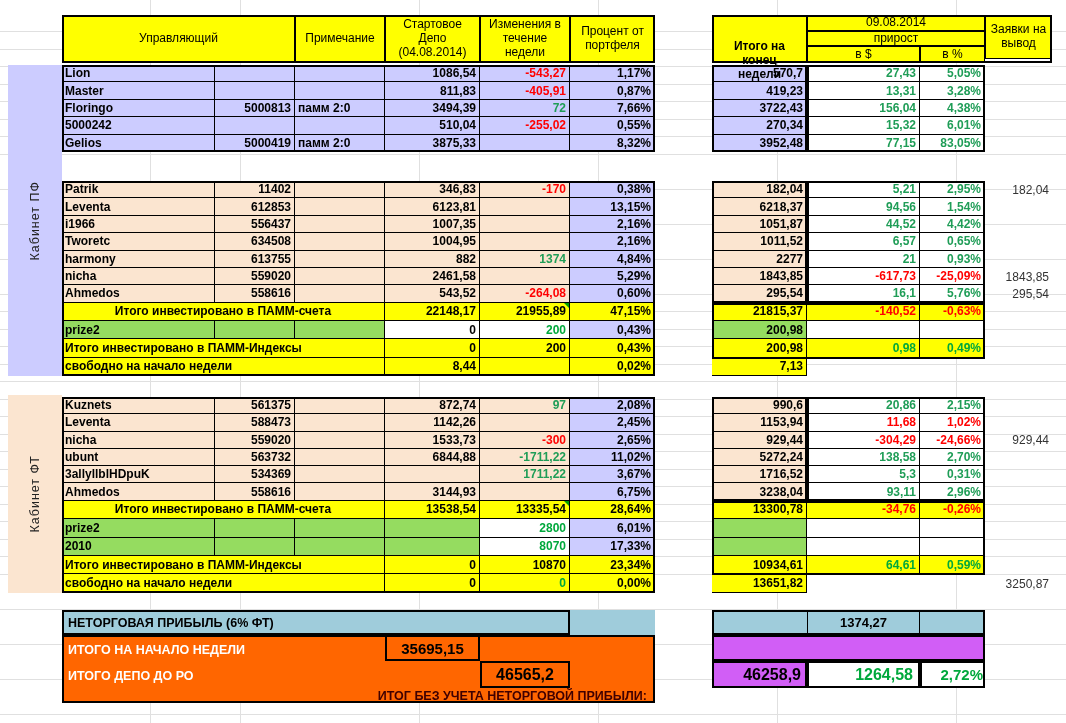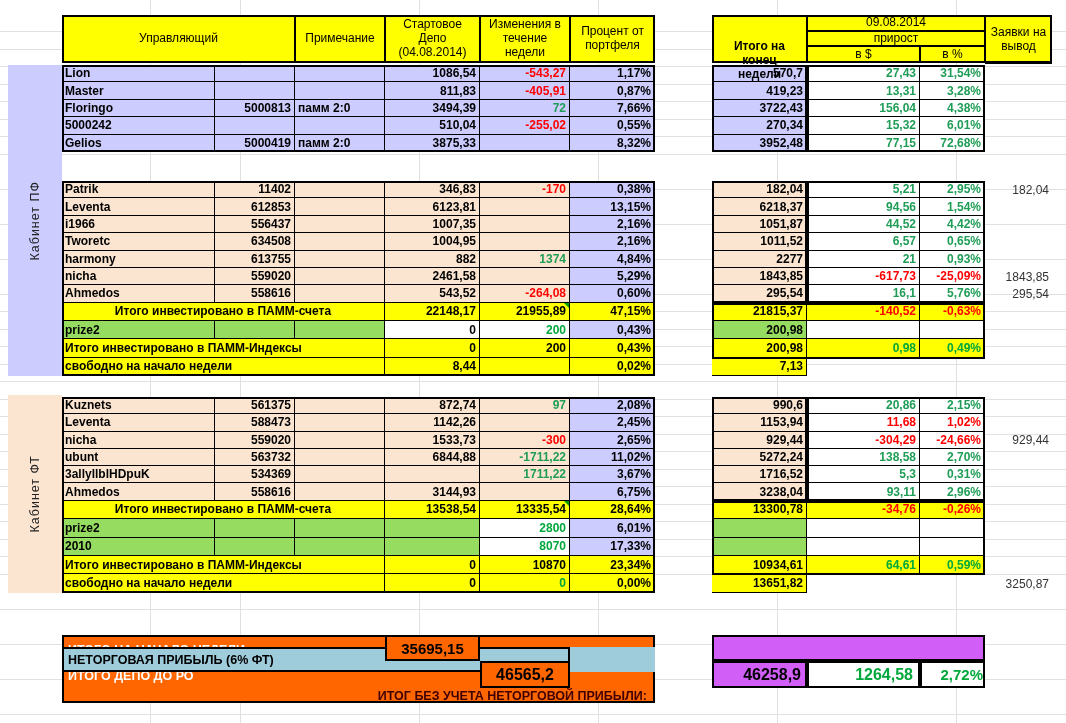--- a/index.html
+++ b/index.html
@@ -33,21 +33,21 @@
   .flag::after{content:"";position:absolute;top:0;right:0;border-left:5px solid transparent;border-top:5px solid #00a000;}
   
   .vlabel{position:absolute;left:8px;width:54px;z-index:2;display:flex;align-items:center;justify-content:center;}
   .vlabel span{writing-mode:vertical-rl;transform:rotate(180deg);font-size:12.5px;color:#222;letter-spacing:1px;}
   #label-pf{top:65px;height:311px;background:#ccccff;}
   #label-ft{top:395px;height:198px;background:#fbe5d0;}
   
   .fcell{position:absolute;box-sizing:border-box;display:flex;align-items:center;z-index:4;
          font-weight:bold;color:#000;}
   .bd2{border:2px solid #000;}
-  .cyan{background:#9fccdb;margin-top:37px;} .orange{background:#ff6600;} .magenta{background:#d15ef6;}
+  .cyan{background:#9fccdb;} .orange{background:#ff6600;} .magenta{background:#d15ef6;}
 </style>
 </head>
 <body>
 
 <div id="page">
 
   <div class="hc" style="left:62px;top:15px;width:233px;height:48px;text-align:right;">Управляющий</div>
   <div class="hc" style="left:295px;top:15px;width:90px;height:48px;">Примечание</div>
   <div class="hc" style="left:385px;top:15px;width:95px;height:48px;">
       <span style="width:78px;">Стартовое Депо (04.08.2014)</span>
@@ -58,42 +58,42 @@
   <div class="hc" style="left:570px;top:15px;width:85px;height:48px;">
       <span style="width:70px;">Процент от портфеля</span>
     </div>
   <div class="hc" style="left:712px;top:15px;width:95px;height:48px;font-weight:bold;">
       <span style="width:60px;margin-top:44px;">Итого на конец недели</span>
     </div>
   <div class="hc" style="left:807px;top:15px;width:178px;height:16px;">09.08.2014</div>
   <div class="hc" style="left:807px;top:31px;width:178px;height:15px;">прирост</div>
   <div class="hc" style="left:807px;top:46px;width:113px;height:17px;">в $</div>
   <div class="hc" style="left:920px;top:46px;width:65px;height:17px;">в %</div>
-  <div class="hc" style="left:985px;top:15px;width:67px;height:49px;">
+  <div class="hc" style="left:985px;top:15px;width:67px;height:44px;">
       <span style="width:60px;">Заявки на вывод</span>
     </div>
 
   <div class="vlabel" id="label-pf">
       <span>Кабинет ПФ</span>
     </div>
   <div class="vlabel" id="label-ft">
       <span>Кабинет ФТ</span>
     </div>
 
   <div class="section-grid" id="grid-pf">
       <div class="c left bg-lavender">Lion</div>
       <div class="c right bg-lavender"></div>
       <div class="c left bg-lavender"></div>
       <div class="c right bg-lavender">1086,54</div>
       <div class="c right bg-lavender t-red">-543,27</div>
       <div class="c right bg-lavender">1,17%</div>
       <div class="c sp"></div>
       <div class="c right bg-lavender">570,7</div>
       <div class="c right bg-white t-green">27,43</div>
-      <div class="c right bg-white t-green">31,54%</div>
+      <div class="c right bg-white t-green">5,05%</div>
       <div class="c right plain"></div>
       <div class="c left bg-lavender">Master</div>
       <div class="c right bg-lavender"></div>
       <div class="c left bg-lavender"></div>
       <div class="c right bg-lavender">811,83</div>
       <div class="c right bg-lavender t-red">-405,91</div>
       <div class="c right bg-lavender">0,87%</div>
       <div class="c sp"></div>
       <div class="c right bg-lavender">419,23</div>
       <div class="c right bg-white t-green">13,31</div>
@@ -123,21 +123,21 @@
       <div class="c right plain"></div>
       <div class="c left bg-lavender">Gelios</div>
       <div class="c right bg-lavender">5000419</div>
       <div class="c left bg-lavender">памм 2:0</div>
       <div class="c right bg-lavender">3875,33</div>
       <div class="c right bg-lavender"></div>
       <div class="c right bg-lavender">8,32%</div>
       <div class="c sp"></div>
       <div class="c right bg-lavender">3952,48</div>
       <div class="c right bg-white t-green">77,15</div>
-      <div class="c right bg-white t-green">72,68%</div>
+      <div class="c right bg-white t-green">83,05%</div>
       <div class="c right plain"></div>
       <div class="c sp" style="grid-column: span 11;"></div>
       <div class="c left bg-peach">Patrik</div>
       <div class="c right bg-peach">11402</div>
       <div class="c left bg-peach"></div>
       <div class="c right bg-peach">346,83</div>
       <div class="c right bg-peach t-red">-170</div>
       <div class="c right bg-lavender">0,38%</div>
       <div class="c sp"></div>
       <div class="c right bg-peach">182,04</div>

